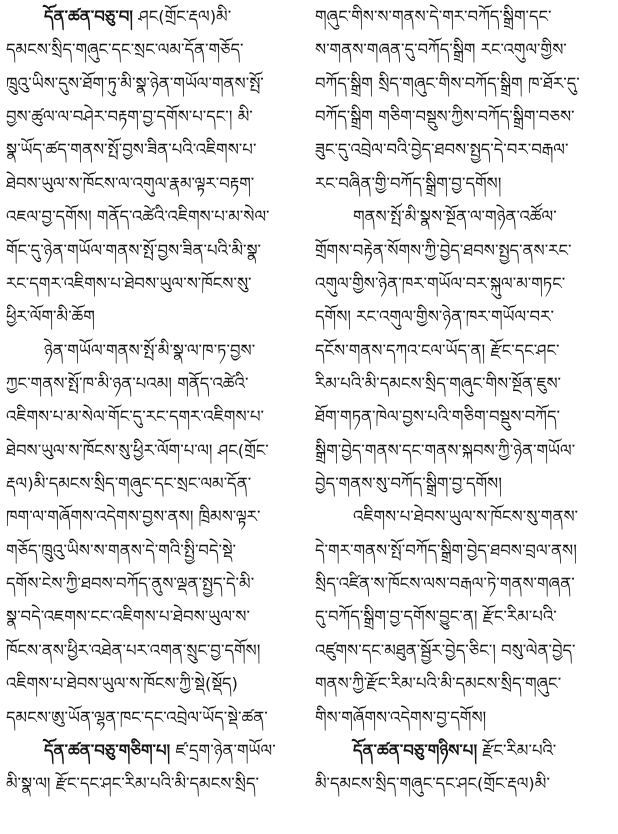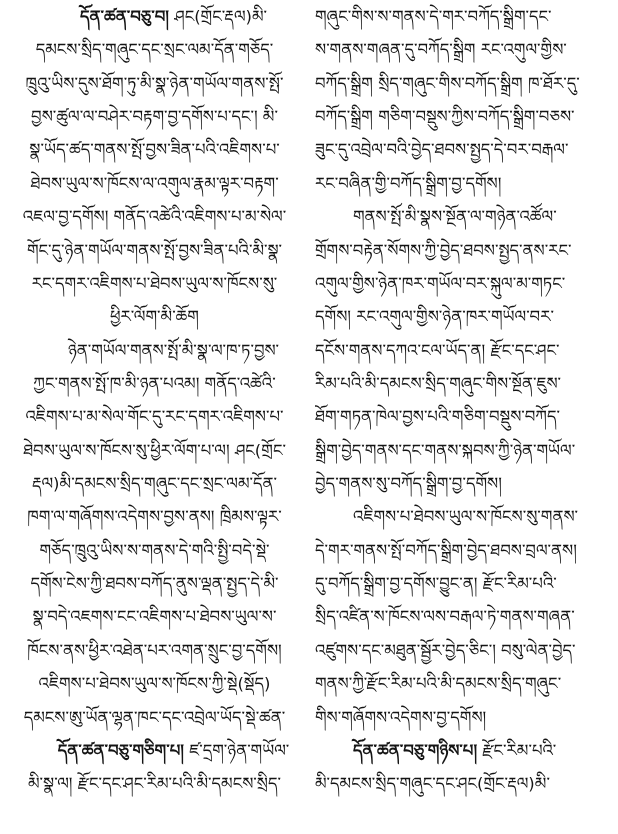--- a/index.html
+++ b/index.html
@@ -11,21 +11,21 @@
     overflow: hidden;
     font-family: "DejaVu Sans", sans-serif;
     color: #141414;
     display: flex;
   }
   .col {
     width: 297px;
     height: 834px;
     overflow: hidden;
   }
-  .col.left  { margin-left: 6px; text-align: center; }
+  .col.left  { margin-left: 6px; }
   .col.right { margin-left: 12px; }
   .line {
     height: 33.36px;
     line-height: 33.36px;
     font-size: 16.5px;
     white-space: nowrap;
     overflow: hidden;
     letter-spacing: 0px;
   }
   .line.indent { padding-left: 38px; }
@@ -72,21 +72,21 @@
       <div class="line">གྲོགས་བརྟེན་སོགས་ཀྱི་བྱེད་ཐབས་སྤྱད་ནས་རང་</div>
       <div class="line">འགུལ་གྱིས་ཉེན་ཁར་གཡོལ་བར་སྐུལ་མ་གཏང་</div>
       <div class="line">དགོས། རང་འགུལ་གྱིས་ཉེན་ཁར་གཡོལ་བར་</div>
       <div class="line">དངོས་གནས་དཀའ་ངལ་ཡོད་ན། རྫོང་དང་ཤང་</div>
       <div class="line">རིམ་པའི་མི་དམངས་སྲིད་གཞུང་གིས་སྔོན་ཇུས་</div>
       <div class="line">ཐོག་གཏན་ཁེལ་བྱས་པའི་གཅིག་བསྡུས་བཀོད་</div>
       <div class="line">སྒྲིག་བྱེད་གནས་དང་གནས་སྐབས་ཀྱི་ཉེན་གཡོལ་</div>
       <div class="line">བྱེད་གནས་སུ་བཀོད་སྒྲིག་བྱ་དགོས།</div>
       <div class="line indent">འཇིགས་པ་ཐེབས་ཡུལ་ས་ཁོངས་སུ་གནས་</div>
       <div class="line">དེ་གར་གནས་སྤོ་བཀོད་སྒྲིག་བྱེད་ཐབས་བྲལ་ནས།</div>
+      <div class="line">སྲིད་འཛིན་ས་ཁོངས་ལས་བརྒལ་ཏེ་གནས་གཞན་</div>
       <div class="line">དུ་བཀོད་སྒྲིག་བྱ་དགོས་བྱུང་ན། རྫོང་རིམ་པའི་</div>
-      <div class="line">སྲིད་འཛིན་ས་ཁོངས་ལས་བརྒལ་ཏེ་གནས་གཞན་</div>
       <div class="line">འཛུགས་དང་མཐུན་སྦྱོར་བྱེད་ཅིང་། བསུ་ལེན་བྱེད་</div>
       <div class="line">གནས་ཀྱི་རྫོང་རིམ་པའི་མི་དམངས་སྲིད་གཞུང་</div>
       <div class="line">གིས་གཞོགས་འདེགས་བྱ་དགོས།</div>
       <div class="line indent"><span class="bold">དོན་ཚན་བཅུ་གཉིས་པ།</span> རྫོང་རིམ་པའི་</div>
       <div class="line">མི་དམངས་སྲིད་གཞུང་དང་ཤང(གྲོང་རྡལ)མི་</div>
     </div>
 </div>
 
 </body></html>

